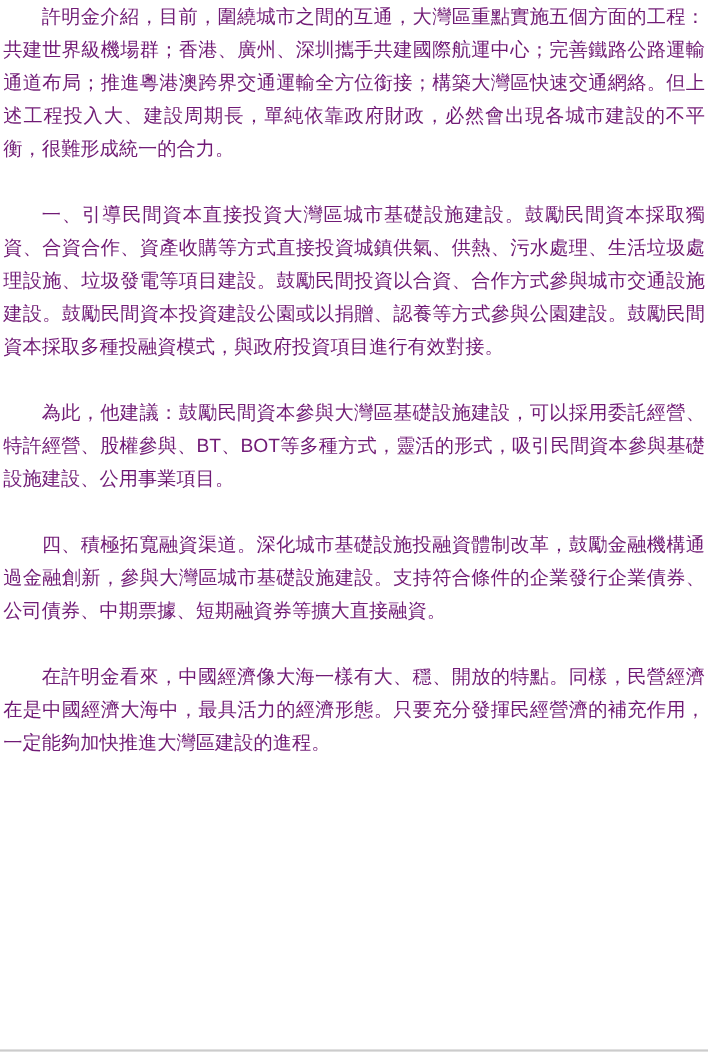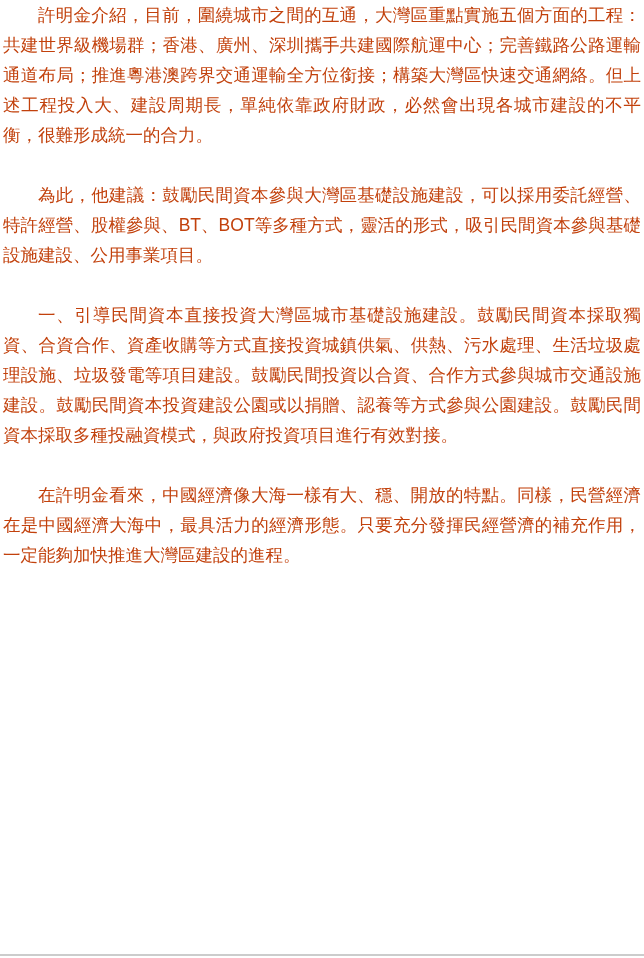--- a/index.html
+++ b/index.html
@@ -20,21 +20,21 @@
   }
   .article {
     padding: 0 3px;
   }
   .article p {
     margin: 0 0 30px 0;
     font-size: 17.5px;
     line-height: 30px;
     text-align: justify;
     text-indent: 2em;
-    color: #c2410c;
+    color: #701a75;
     letter-spacing: 0;
     word-break: break-all;
   }
   .article p:last-child {
     margin-bottom: 0;
   }
   .bottom-divider {
     position: absolute;
     left: 0;
     top: 954px;
@@ -42,18 +42,19 @@
     height: 2px;
     background: #cccccc;
   }
 </style>
 </head>
 <body>
 
 <div class="page">
   <div class="article">
     <p>許明金介紹，目前，圍繞城市之間的互通，大灣區重點實施五個方面的工程：共建世界級機場群；香港、廣州、深圳攜手共建國際航運中心；完善鐵路公路運輸通道布局；推進粵港澳跨界交通運輸全方位銜接；構築大灣區快速交通網絡。但上述工程投入大、建設周期長，單純依靠政府財政，必然會出現各城市建設的不平衡，很難形成統一的合力。</p>
+    <p>一、引導民間資本直接投資大灣區城市基礎設施建設。鼓勵民間資本採取獨資、合資合作、資產收購等方式直接投資城鎮供氣、供熱、污水處理、生活垃圾處理設施、垃圾發電等項目建設。鼓勵民間投資以合資、合作方式參與城市交通設施建設。鼓勵民間資本投資建設公園或以捐贈、認養等方式參與公園建設。鼓勵民間資本採取多種投融資模式，與政府投資項目進行有效對接。</p>
     <p>為此，他建議：鼓勵民間資本參與大灣區基礎設施建設，可以採用委託經營、特許經營、股權參與、BT、BOT等多種方式，靈活的形式，吸引民間資本參與基礎設施建設、公用事業項目。</p>
-    <p>一、引導民間資本直接投資大灣區城市基礎設施建設。鼓勵民間資本採取獨資、合資合作、資產收購等方式直接投資城鎮供氣、供熱、污水處理、生活垃圾處理設施、垃圾發電等項目建設。鼓勵民間投資以合資、合作方式參與城市交通設施建設。鼓勵民間資本投資建設公園或以捐贈、認養等方式參與公園建設。鼓勵民間資本採取多種投融資模式，與政府投資項目進行有效對接。</p>
+    <p>四、積極拓寬融資渠道。深化城市基礎設施投融資體制改革，鼓勵金融機構通過金融創新，參與大灣區城市基礎設施建設。支持符合條件的企業發行企業債券、公司債券、中期票據、短期融資券等擴大直接融資。</p>
     <p>在許明金看來，中國經濟像大海一樣有大、穩、開放的特點。同樣，民營經濟在是中國經濟大海中，最具活力的經濟形態。只要充分發揮民經營濟的補充作用，一定能夠加快推進大灣區建設的進程。</p>
   </div>
   <div class="bottom-divider"></div>
 </div>
 
 </body></html>

